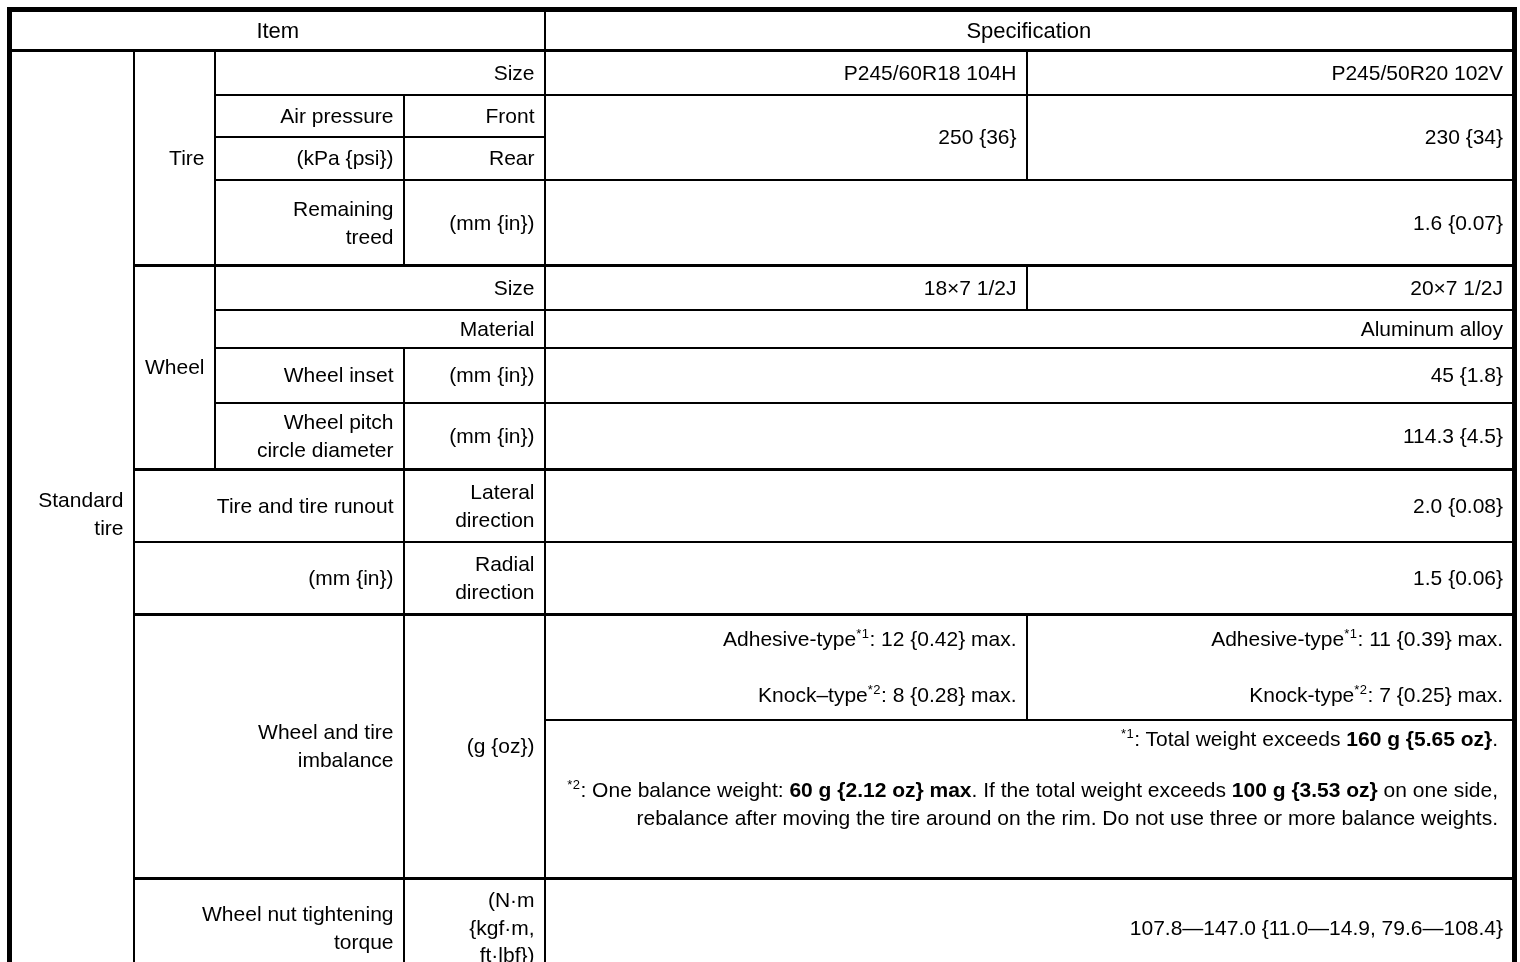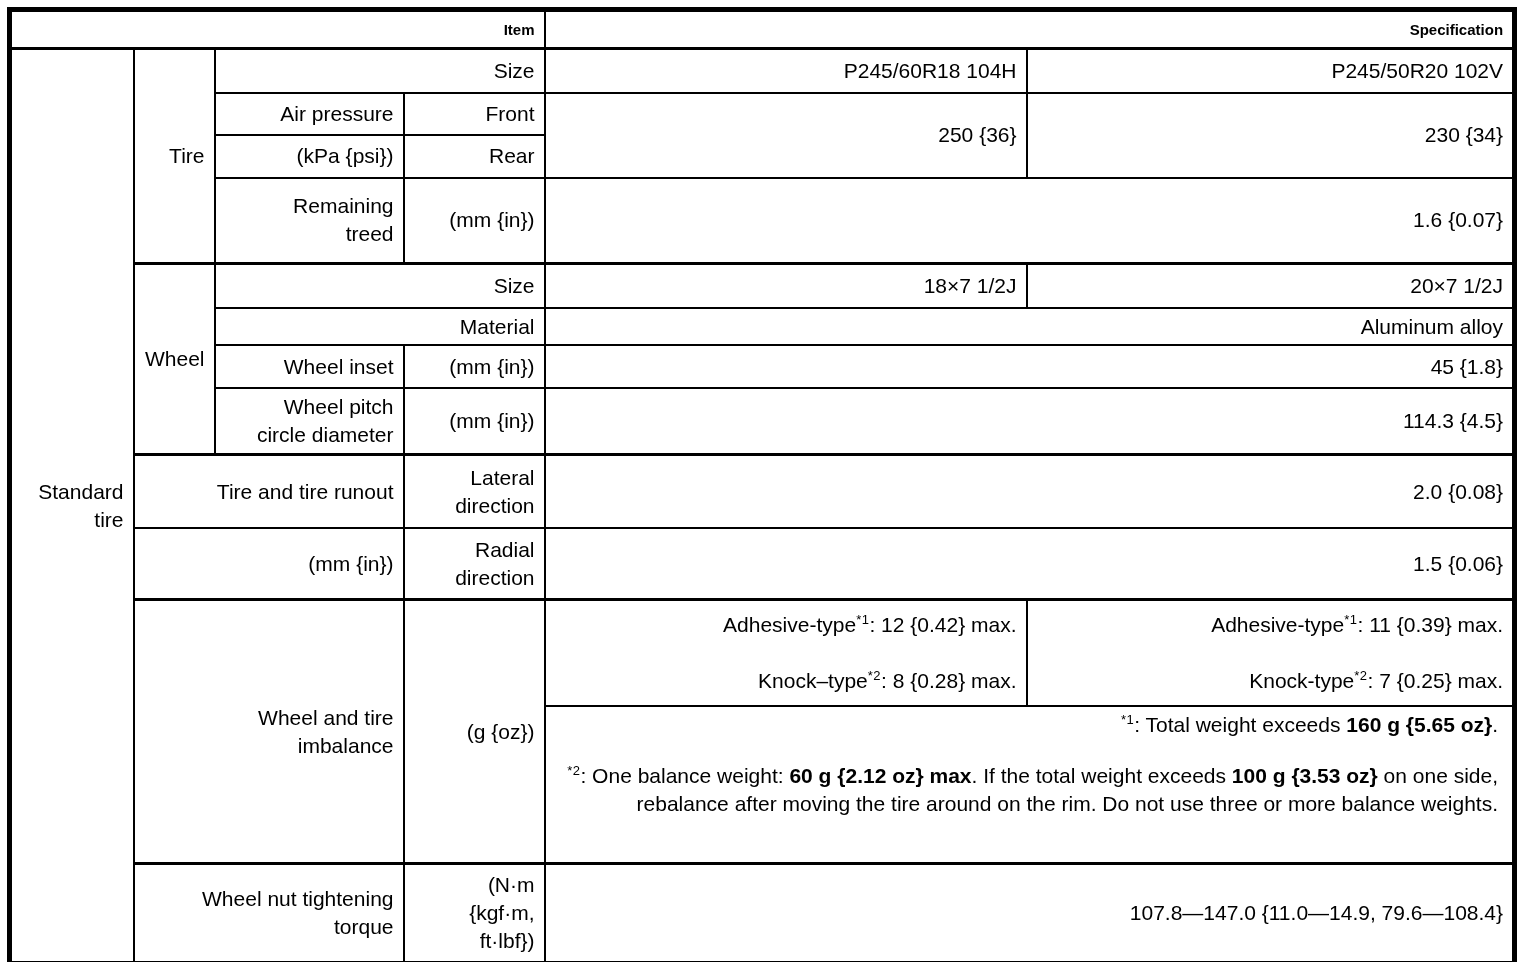--- a/index.html
+++ b/index.html
@@ -32,23 +32,23 @@
     border: 2px solid #000;
     padding: 4px 9px;
     font-size: 21px;
     line-height: 1.33;
     vertical-align: middle;
     text-align: right;
     overflow: hidden;
     font-weight: normal;
   }
   .spec-table th.hdr {
-    font-weight: bold;
-    text-align: right;
-    font-size: 15px;
+    font-weight: normal;
+    text-align: center;
+    font-size: 22px;
   }
   tr.sect > th, tr.sect > td { border-top-width: 3px; }
   td.ml { white-space: pre-line; }
   sup.fn {
     font-size: 13px;
     line-height: 0;
     vertical-align: super;
     letter-spacing: 0.5px;
   }
   td.imb-types { vertical-align: middle; }
@@ -111,21 +111,21 @@
       <td colspan="2">Size</td>
       <td>18×7 1/2J</td>
       <td>20×7 1/2J</td>
     </tr>
 
     <tr style="height:27px">
       <td colspan="2">Material</td>
       <td colspan="2">Aluminum alloy</td>
     </tr>
 
-    <tr style="height:43px">
+    <tr style="height:55px">
       <td>Wheel inset</td>
       <td>(mm {in})</td>
       <td colspan="2">45 {1.8}</td>
     </tr>
 
     <tr style="height:57px">
       <td class="ml">Wheel pitch
 circle diameter</td>
       <td>(mm {in})</td>
       <td colspan="2">114.3 {4.5}</td>

